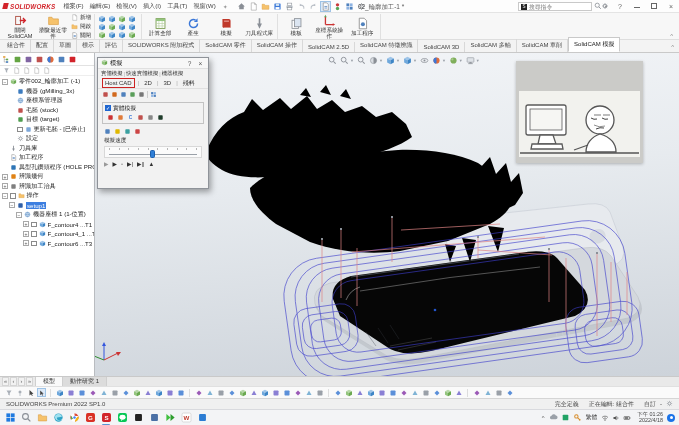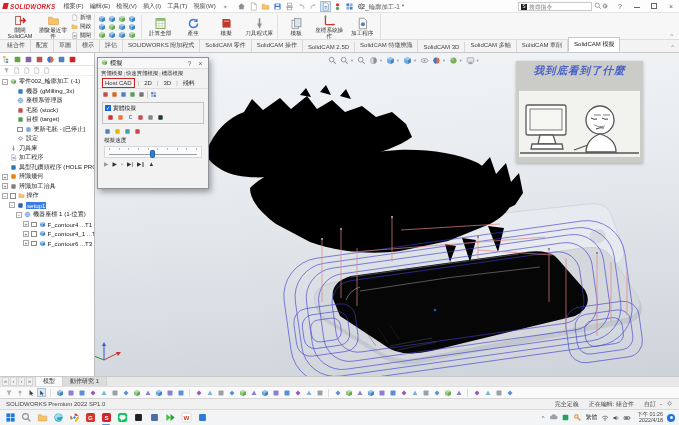--- a/index.html
+++ b/index.html
@@ -866,21 +866,20 @@
           </g>
           <g stroke="#444444" stroke-width="1" fill="none">
             <path d="M75,57 q3,2 6,1"></path>
             <path d="M86,57 q3,2 6,1"></path>
             <path d="M78,54 l7,0 M87,54 l7,0" stroke-width="0.7"></path>
             <path d="M80,68 q4,-2 8,-1"></path>
             <path d="M78,64 q5,3 11,1" stroke-width="0.6"></path>
           </g>
           <line x1="4" y1="92" x2="123" y2="92" stroke="#555" stroke-width="1.4"></line>
         </svg>
-        <div class="mtext">我到底看到了什麼</div>
       </div>
     </div>
 
     <div class="simdlg">
       <div class="sd-title">
         <span id="sdico"><svg width="7" height="7" viewBox="0 0 16 16">
               <path d="M8,1.5 L14,4.5 L8,7.5 L2,4.5 Z" fill="#b6d7a8"></path>
               <path d="M2,4.5 L8,7.5 L8,14.5 L2,11.5 Z" fill="#93c47d"></path>
               <path d="M14,4.5 L8,7.5 L8,14.5 L14,11.5 Z" fill="#6aa84f"></path>
             </svg></span>

